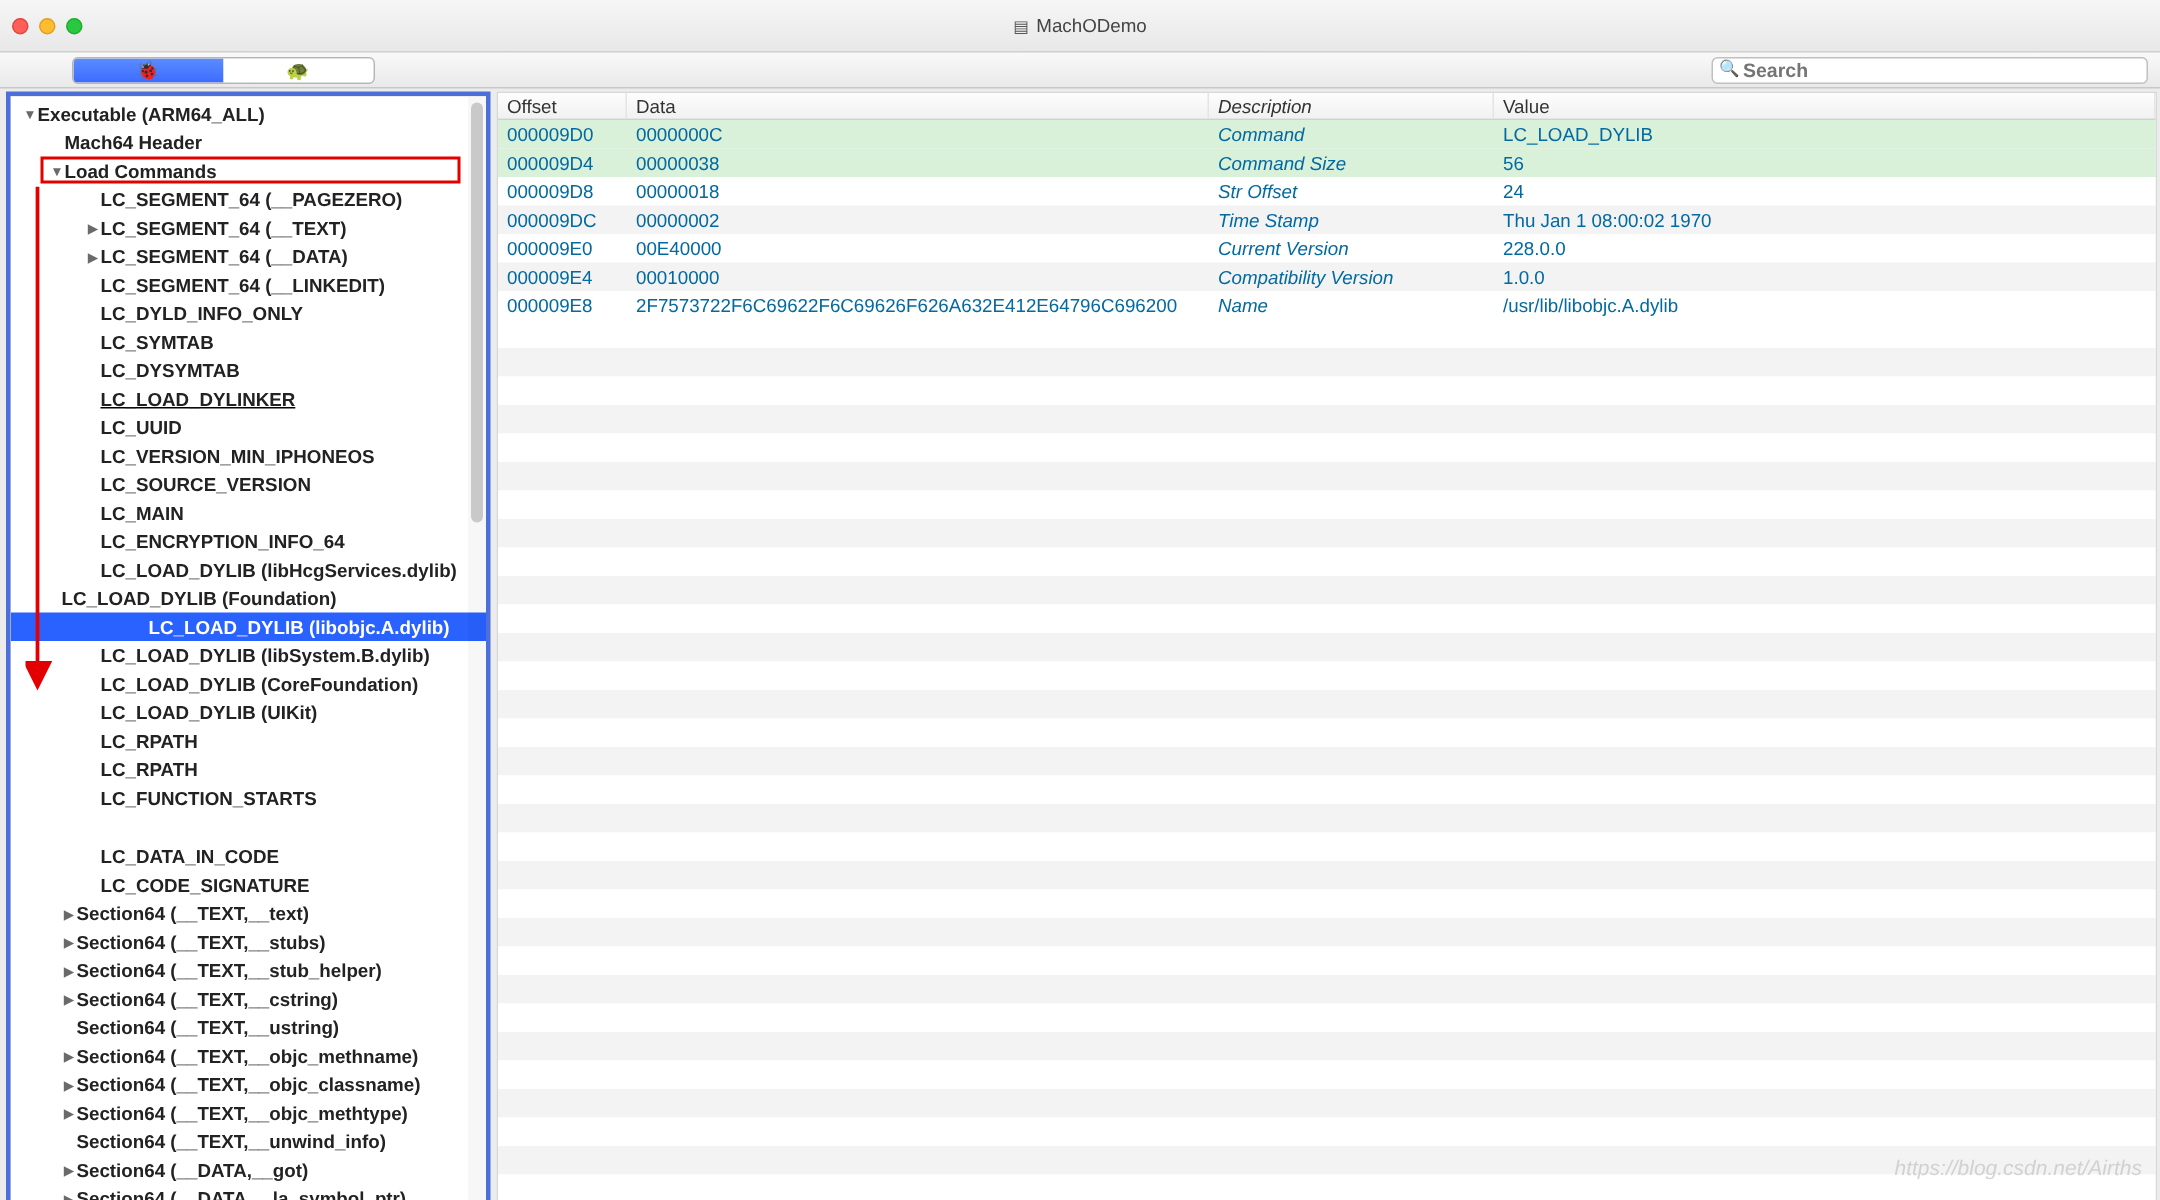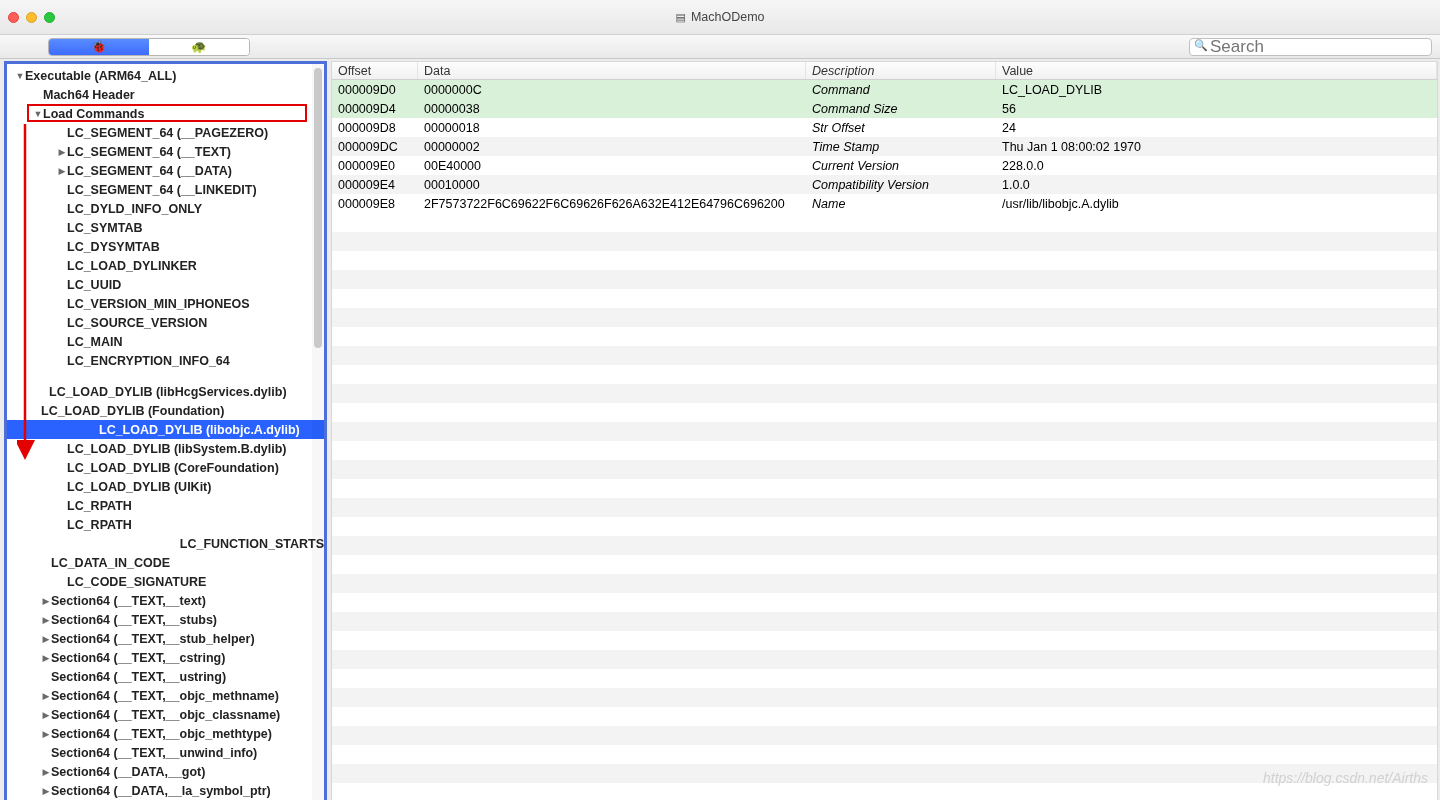--- a/index.html
+++ b/index.html
@@ -9,38 +9,38 @@
 .dot { width:11px; height:11px; border-radius:50%; }
 .red{background:#ff5f57;border:0.5px solid #e0443e;} .yellow{background:#febc2e;border:0.5px solid #dfa023;} .green{background:#28c840;border:0.5px solid #1dad2c;}
 .title-center { position:absolute; left:50%; transform:translateX(-50%); display:flex; align-items:center; gap:5px; color:#444; }
 .doc-icon::before { content:"▤"; color:#555; font-size:11px; }
 .toolbar { height:24px; background:linear-gradient(#f9f9f9,#e9e9e9); border-bottom:1px solid #c8c8c8; display:flex; align-items:center; padding:0 8px; }
 .seg { display:flex; border:1px solid #b5b5b5; border-radius:4px; overflow:hidden; height:18px; margin-left:40px; }
 .seg div { width:100px; display:flex; align-items:center; justify-content:center; font-size:11px; }
 .seg .active { background:linear-gradient(#5a8cff,#3d6cff); color:#fff; }
 .seg .inactive { background:#fff; }
 .search-wrap { margin-left:auto; position:relative; }
-.search-input { width:243px; height:18px; border:1px solid #c0c0c0; border-radius:4px; padding:0 6px 0 20px; font-size:17px; background:#fff; }
+.search-input { width:291px; height:18px; border:1px solid #c0c0c0; border-radius:4px; padding:0 6px 0 20px; font-size:13px; background:#fff;font-weight:bold; }
 .search-wrap::before { content:"🔍"; position:absolute; left:5px; top:1px; font-size:11px; color:#888; }
 .content { display:flex; height:756px; }
 .sidebar { width:323px; border:3px solid #4d6fd9; margin:2px 4px 2px 4px; background:#fff; overflow-y:auto; overflow-x:hidden; position:relative; }
 .sidebox { padding:2px 0 40px 0; }
 .node { display:flex; align-items:center; height:19px; cursor:default; white-space:nowrap; }
 .node .tw { width:10px; text-align:center; color:#6a6a6a; font-size:9px; }
 .node .lbl { font-weight:600; color:#222; font-size:12.5px; }
 .node.sel { background:#2962ff; }
 .node.sel .lbl { color:#fff;padding-left:32px; }
 .redbox { position:absolute; border:2px solid #e30000; left:20px; top:40px; width:280px; height:18px; pointer-events:none; }
 .arrow-svg { position:absolute; left:10px; top:60px; pointer-events:none; }
 .main { flex:1; background:#fff; margin:2px 2px 2px 0; border:1px solid #d8d8d8; display:flex; flex-direction:column; }
 .thead { display:flex; height:18px; background:linear-gradient(#fdfdfd,#f1f1f1); border-bottom:1px solid #d0d0d0; font-size:11.5px; color:#333; }
 .thead div, .row div { padding:0 6px; display:flex; align-items:center; border-right:1px solid #e4e4e4; }
 .c-off{width:86px;} .c-data{width:388px;} .c-desc{width:190px;font-style:italic;} .c-val{flex:1;border-right:none;}
 .tbody { flex:1; overflow:auto; }
-.row { display:flex; height:19px; font-family: Menlo, Monaco, monospace; font-size:12px; color:#000000;justify-content:flex-end; }
+.row { display:flex; height:19px; font-family: Menlo, Monaco, monospace; font-size:12px; color:#0369a1;justify-content:flex-end; }
 .row:nth-child(odd){ background:#ffffff; } .row:nth-child(even){ background:#f3f3f3; }
 .row.hl { background:#d9f0d9 !important; }
 .row div { border-right:none; }
 .empties .erow{ height:19px; } .empties .erow:nth-child(odd){background:#fff;} .empties .erow:nth-child(even){background:#f3f3f3;}
 .watermark { position:absolute; right:12px; bottom:14px; color:rgba(200,200,200,0.8); font-size:14px; font-style:italic; pointer-events:none;}
 .scrollbar-v { position:absolute; right:0; top:0; bottom:0; width:12px; background:rgba(0,0,0,0.03); }
 .thumb { position:absolute; left:2px; width:8px; top:4px; height:280px; background:#c9c9c9; border-radius:4px; }
 </style>
 </head>
 <body>
@@ -107,21 +107,21 @@
           <span class="lbl">LC_DYLD_INFO_ONLY</span>
         </div>
         <div class="node" style="padding-left: 50px;">
           <span class="tw"></span>
           <span class="lbl">LC_SYMTAB</span>
         </div>
         <div class="node" style="padding-left: 50px;">
           <span class="tw"></span>
           <span class="lbl">LC_DYSYMTAB</span>
         </div>
-        <div class="node" style="padding-left: 50px;">
+        <div class="node" style="padding-left: 50px; text-decoration: underline;">
           <span class="tw"></span>
           <span class="lbl">LC_LOAD_DYLINKER</span>
         </div>
         <div class="node" style="padding-left: 50px;">
           <span class="tw"></span>
           <span class="lbl">LC_UUID</span>
         </div>
         <div class="node" style="padding-left: 50px;">
           <span class="tw"></span>
           <span class="lbl">LC_VERSION_MIN_IPHONEOS</span>
@@ -131,21 +131,21 @@
           <span class="lbl">LC_SOURCE_VERSION</span>
         </div>
         <div class="node" style="padding-left: 50px;">
           <span class="tw"></span>
           <span class="lbl">LC_MAIN</span>
         </div>
         <div class="node" style="padding-left: 50px;">
           <span class="tw"></span>
           <span class="lbl">LC_ENCRYPTION_INFO_64</span>
         </div>
-        <div class="node" style="padding-left: 32px; margin-top: 12px;">
+        <div class="node" style="padding-left: 50px;">
           <span class="tw"></span>
           <span class="lbl">LC_LOAD_DYLIB (libHcgServices.dylib)</span>
         </div>
         <div class="node" style="padding-left: 24px;">
           <span class="tw"></span>
           <span class="lbl">LC_LOAD_DYLIB (Foundation)</span>
         </div>
         <div class="node sel" style="padding-left: 50px;">
           <span class="tw"></span>
           <span class="lbl">LC_LOAD_DYLIB (libobjc.A.dylib)</span>
@@ -163,25 +163,25 @@
           <span class="lbl">LC_LOAD_DYLIB (UIKit)</span>
         </div>
         <div class="node" style="padding-left: 50px;">
           <span class="tw"></span>
           <span class="lbl">LC_RPATH</span>
         </div>
         <div class="node" style="padding-left: 50px;">
           <span class="tw"></span>
           <span class="lbl">LC_RPATH</span>
         </div>
-        <div class="node" style="padding-left: 50px; justify-content: flex-end;">
+        <div class="node" style="padding-left: 50px;">
           <span class="tw"></span>
           <span class="lbl">LC_FUNCTION_STARTS</span>
         </div>
-        <div class="node" style="padding-left: 34px;">
+        <div class="node" style="padding-left: 50px; margin-top: 20px;">
           <span class="tw"></span>
           <span class="lbl">LC_DATA_IN_CODE</span>
         </div>
         <div class="node" style="padding-left: 50px;">
           <span class="tw"></span>
           <span class="lbl">LC_CODE_SIGNATURE</span>
         </div>
         <div class="node" style="padding-left: 34px;">
           <span class="tw">▶</span>
           <span class="lbl">Section64 (__TEXT,__text)</span>

